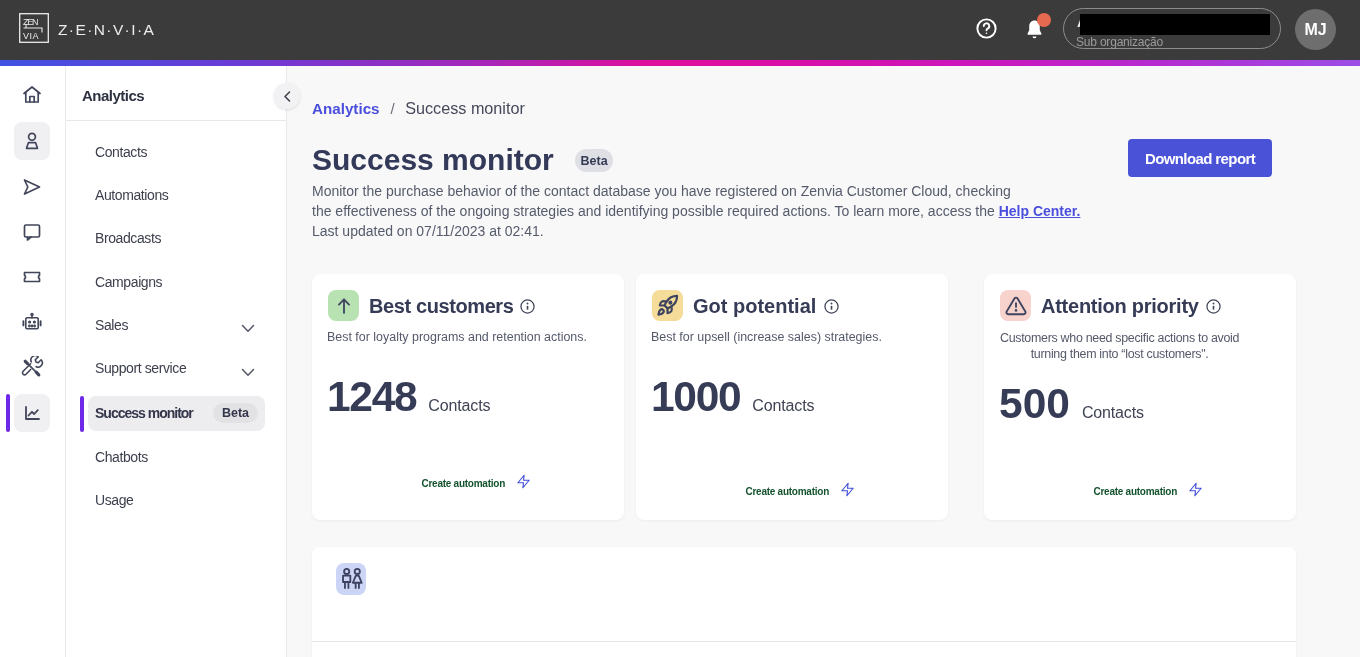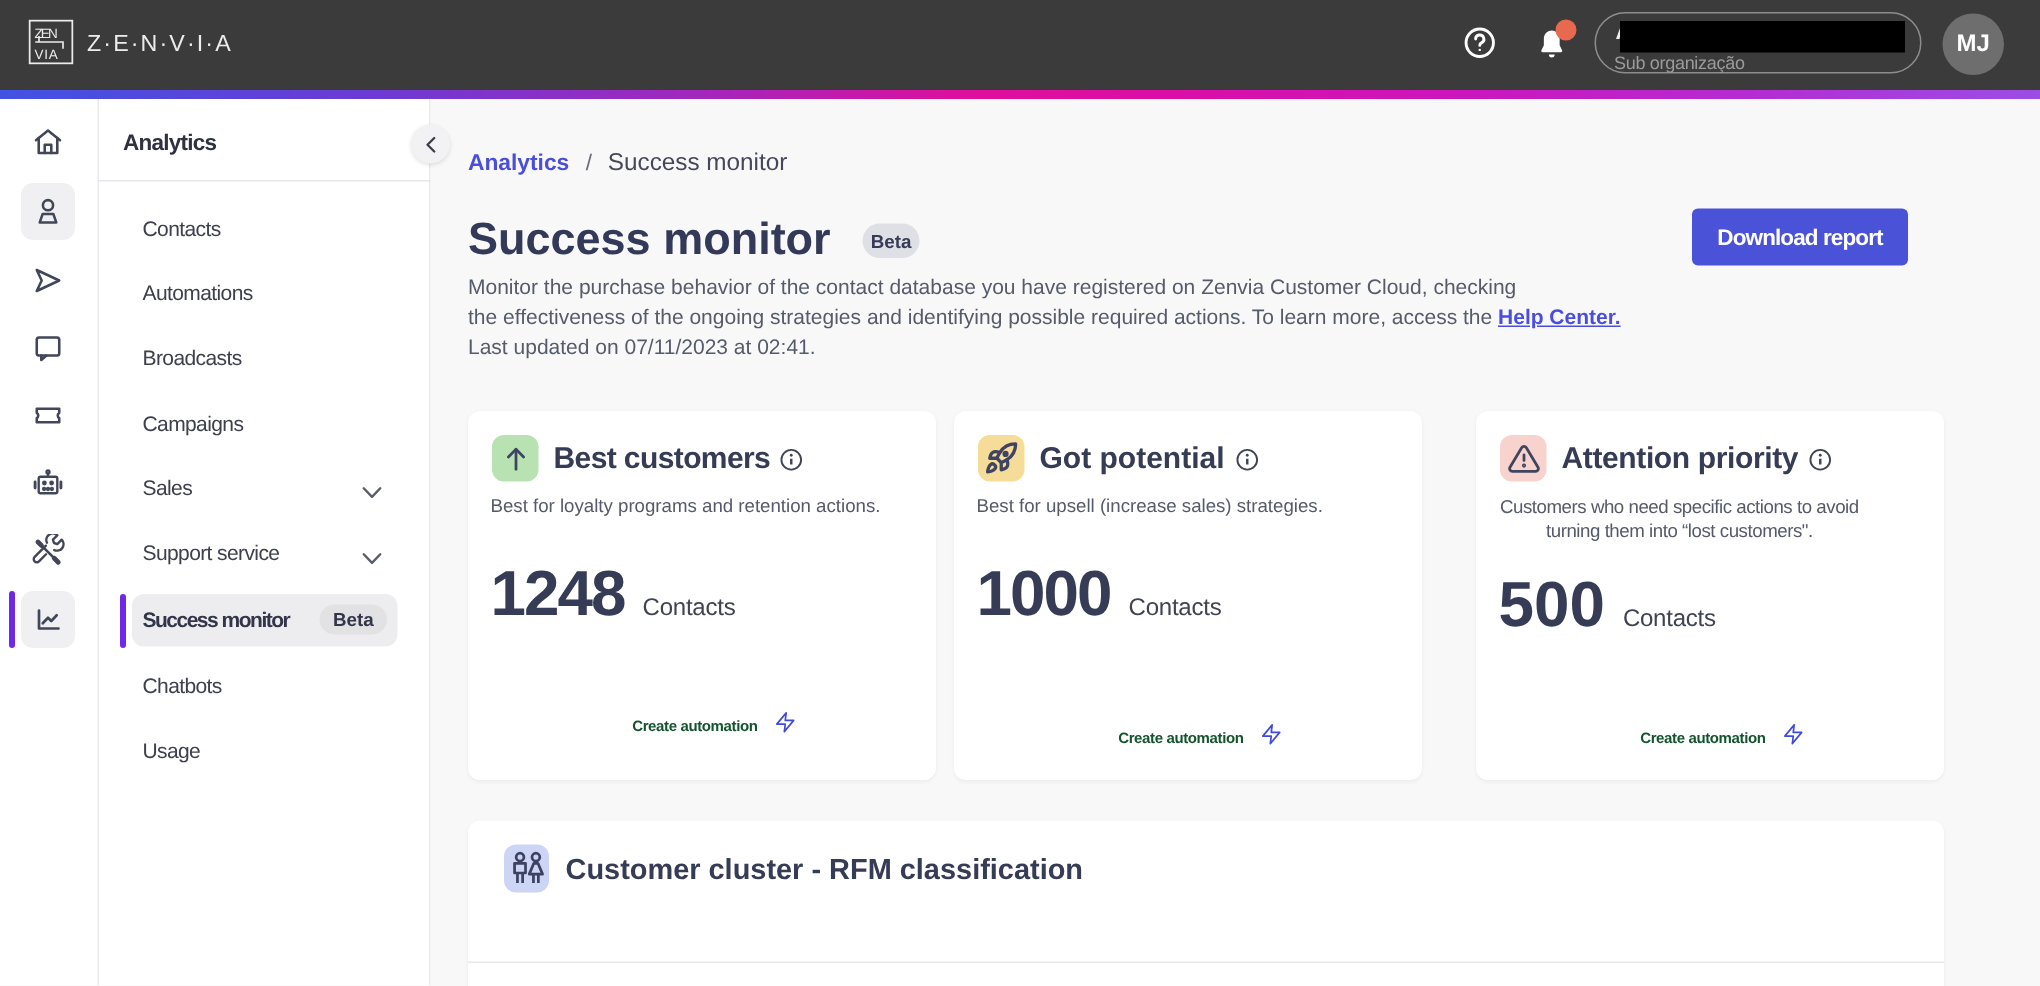--- a/index.html
+++ b/index.html
@@ -274,16 +274,15 @@
     <div class="bicon">
       <svg width="25" height="27" viewBox="0 0 26 28" fill="none" stroke="#3c4260" stroke-width="1.9" stroke-linejoin="round">
         <circle cx="8" cy="5.6" r="2.7"></circle>
         <rect x="4.2" y="10" width="7.6" height="6.6"></rect>
         <path d="M6.2 16.6V23.6M9.8 16.6V23.6"></path>
         <circle cx="19" cy="5.6" r="2.7"></circle>
         <path d="M17.5 10 14.4 17.4 H23.6 L20.5 10 Z"></path>
         <path d="M17.3 17.4V23.6M20.7 17.4V23.6"></path>
       </svg>
     </div>
-    <div class="btitle">Customer cluster - RFM classification</div>
     <div class="bdivider"></div>
   </div>
 </div>
 
 </body></html>

